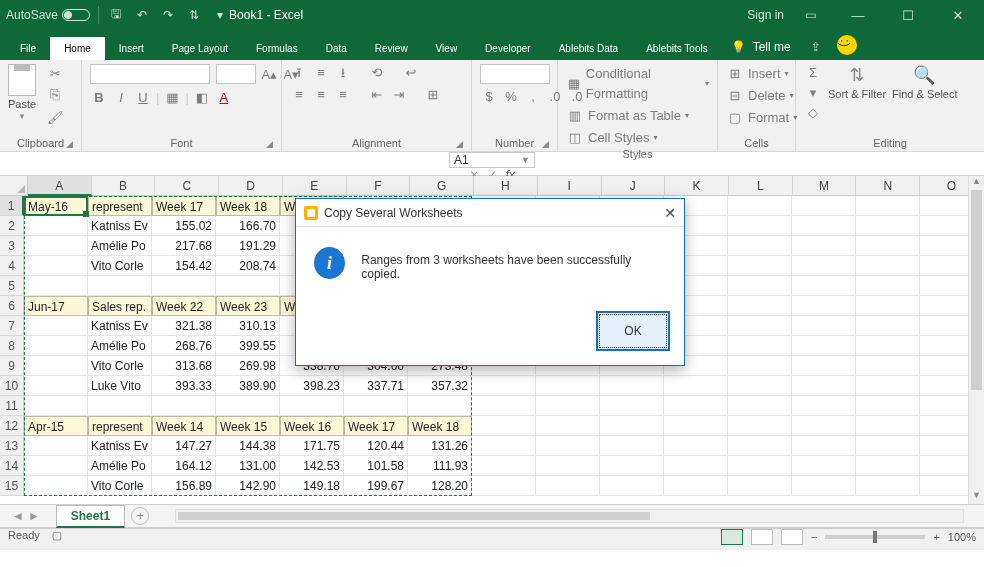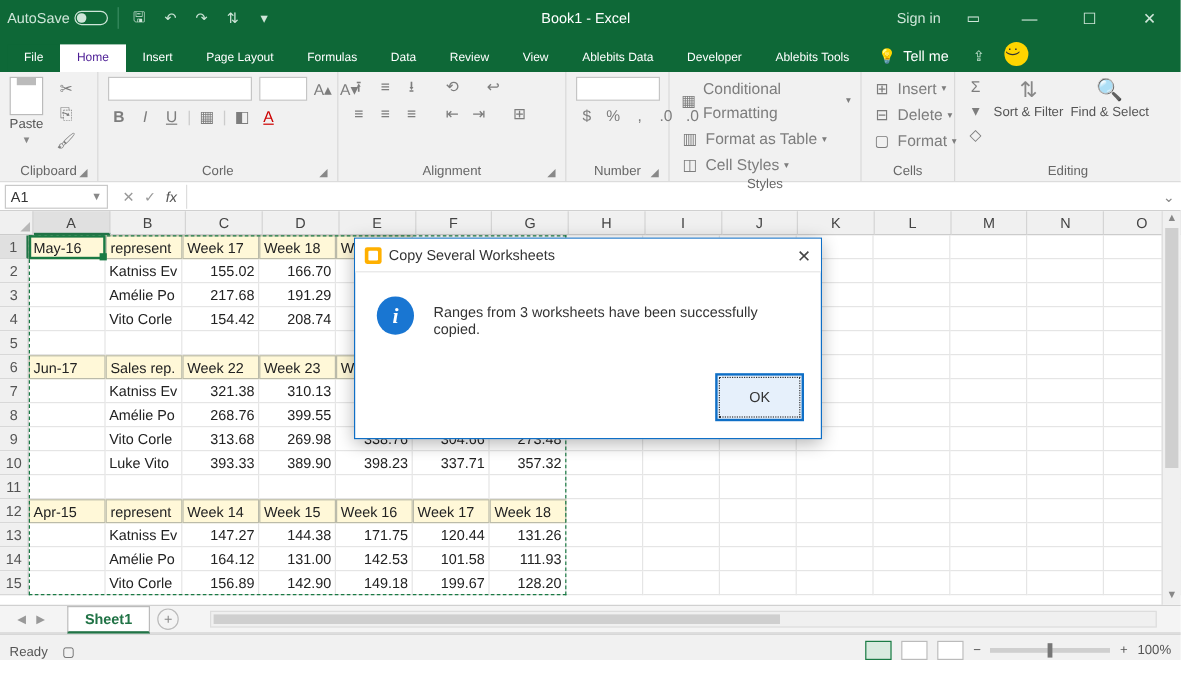--- a/index.html
+++ b/index.html
@@ -1,32 +1,32 @@
 <!DOCTYPE html>
 <html><head>
 <meta charset="utf-8">
 <style>
 * { box-sizing: border-box; margin: 0; padding: 0; font-family: "Segoe UI", Arial, sans-serif; }
 body { width: 984px; height: 567px; background: #fff; overflow: hidden; position: relative; font-size: 12px; }
 
 .titlebar { height: 30px; background: #0e6837; color: #cfe6d9; display: flex; align-items: center; padding: 0 6px; font-size: 12px; }
 .titlebar .left { display: flex; align-items: center; gap: 8px; }
-.titlebar .center { flex: 1; text-align: center; color: #fff; }
+.titlebar .center { flex: 1; text-align: left; color: #fff; }
 .titlebar .right { display: flex; align-items: center; gap: 10px; }
 .tb-icon { width: 18px; display: inline-flex; justify-content: center; color: #cfe6d9; }
 .autosave { display: flex; align-items: center; gap: 4px; }
 .toggle { width: 28px; height: 12px; border: 1px solid #cfe6d9; border-radius: 6px; position: relative; }
 .toggle::after { content:""; width:8px; height:8px; background:#cfe6d9; border-radius:50%; position:absolute; left:1px; top:1px; }
 .sep { width:1px; height:18px; background:#3a8c62; }
 .winbtn { width:40px; text-align:center; color:#cfe6d9; font-size:13px; }
 
 .tabs { height: 30px; background: #0e6837; display: flex; align-items: flex-end; padding-left: 6px; gap: 0; }
 .tab { padding: 6px 14px 6px 14px; color: #fff; font-size: 10px; cursor: pointer; }
 .tab.file { background:#0e6837; color:#fff; }
-.tab.active { background:#fff; color:#4c1d95; }
+.tab.active { background:#fff; color:#000000; }
 .tell-me { display:flex; align-items:center; gap:6px; color:#fff; padding:6px 10px; }
 .share-icn { color:#bfe0cd; padding:6px 10px; }
 .smiley { width:20px; height:20px; border-radius:50%; background:#ffd500; margin:5px 14px 5px 6px; position:relative; }
 .smiley::before { content:":)"; position:absolute; left:4px; top:1px; font-size:12px; transform:rotate(90deg); color:#333; }
 
 .ribbon { height: 92px; background:#f1f1f1; border-bottom:1px solid #d6d6d6; display:flex; }
 .group { border-right:1px solid #d9d9d9; display:flex; flex-direction:column; justify-content:space-between; padding:4px 8px 0 8px; }
 .group-body { flex:1; display:flex; align-items:flex-start; gap:6px; }
 .group-label { text-align:center; font-size:11px; color:#666; padding-bottom:2px; position:relative; }
 .group-label .dlaunch { position:absolute; right:0; bottom:2px; color:#888; font-size:9px; }
@@ -34,21 +34,21 @@
 .big-btn { display:flex; flex-direction:column; align-items:center; gap:2px; color:#555; font-size:11px; }
 .clip-icon { width:28px; height:32px; border:1px solid #bbb; position:relative; background:#fff; }
 .clip-icon::before{content:"";position:absolute;left:5px;right:5px;top:0;height:6px;background:#bbb;}
 .small-icns { display:flex; flex-direction:column; gap:4px; margin-left:4px; color:#888; }
 .font-box { width:120px; height:20px; border:1px solid #c5c5c5; background:#fff; }
 .size-box { width:40px; height:20px; border:1px solid #c5c5c5; background:#fff; margin-left:2px; }
 .row { display:flex; align-items:center; gap:4px; }
 .col { display:flex; flex-direction:column; gap:4px; }
 .ico { width:18px; height:18px; display:flex; align-items:center; justify-content:center; color:#7d7d7d; font-size:13px; }
 
-.formula-bar { height:24px; border-bottom:1px solid #d0d0d0; display:flex; align-items:center; background:#fff; }
+.formula-bar { height:24px; border-bottom:1px solid #d0d0d0; display:flex; align-items:center; background:#fff;flex-direction:column; }
 .namebox { width:86px; height:20px; border:1px solid #c9c9c9; margin:0 4px; padding:0 4px; display:flex; align-items:center; font-size:12px; color:#333; }
 .namebox .dd { margin-left:auto; color:#888; font-size:9px; }
 .fbar-icons { display:flex; gap:8px; padding:0 8px; color:#999; }
 .fx { font-style:italic; color:#555; }
 .fbar-input { flex:1; height:20px; border:none; border-left:1px solid #ddd; padding:0 6px; }
 .fbar-expand { width:20px; text-align:center; color:#888; }
 
 .grid-wrap { position:relative; height:328px; }
 .colhdrs { display:flex; height:20px; background:#f0f0f0; }
 .rowhdr-spacer { width:28px; border-right:1px solid #ccc; border-bottom:1px solid #ccc; background:#f0f0f0; position:relative; }
@@ -71,21 +71,21 @@
 .vscroll .thumb { position:absolute; left:2px; right:2px; top:14px; height:200px; background:#cfcfcf; }
 .vscroll .arrow { position:absolute; left:0; right:0; height:14px; text-align:center; color:#888; font-size:9px; }
 
 .sheet-tabs { height:24px; border-top:1px solid #d0d0d0; border-bottom:1px solid #d0d0d0; display:flex; align-items:center; background:#f4f4f4; font-size:12px; padding-left:12px; gap:6px; }
 .nav-arrows { color:#999; display:flex; gap:4px; margin-right:10px; }
 .stab { padding:3px 14px; background:#fff; border:1px solid #bbb; border-bottom:2px solid #217346; color:#217346; font-weight:bold; }
 .add-sheet { width:18px; height:18px; border:1px solid #bbb; border-radius:50%; display:flex; align-items:center; justify-content:center; color:#888; }
 .hscroll { flex:1; height:14px; margin:0 20px; background:#f0f0f0; border:1px solid #ddd; position:relative; }
 .hscroll .thumb { position:absolute; left:2px; top:2px; bottom:2px; width:60%; background:#cfcfcf; }
 
-.statusbar { height:22px; background:#f1f1f1; border-top:1px solid #d0d0d0; display:flex; align-items:flex-end; padding:0 8px; font-size:11px; color:#555; }
+.statusbar { height:22px; background:#f1f1f1; border-top:1px solid #d0d0d0; display:flex; align-items:flex-start; padding:0 8px; font-size:11px; color:#555; }
 .statusbar .right { margin-left:auto; display:flex; align-items:center; gap:8px; }
 .viewbtn { width:22px; height:16px; border:1px solid #bbb; background:#fff; }
 .viewbtn.active { background:#d8eadf; border-color:#1a7a44; }
 .zoom-track { width:100px; height:4px; background:#cfcfcf; position:relative; }
 .zoom-track .knob { position:absolute; left:48px; top:-4px; width:4px; height:12px; background:#777; }
 
 .dialog { position:absolute; left:295px; top:198px; width:390px; background:#fff; border:1px solid #0f6fc6; box-shadow:0 4px 14px rgba(0,0,0,.3); }
 .dlg-title { height:28px; background:#fff; border-bottom:1px solid #e5e5e5; display:flex; align-items:center; padding:0 8px; gap:6px; font-size:12px; color:#333; }
 .dlg-title .x { margin-left:auto; font-size:14px; color:#444; }
 .dlg-body { padding:20px 18px; display:flex; gap:16px; align-items:flex-start; }
@@ -125,22 +125,22 @@
 
 <div class="tabs">
   <div class="tab file">File</div>
   <div class="tab active">Home</div>
   <div class="tab">Insert</div>
   <div class="tab">Page Layout</div>
   <div class="tab">Formulas</div>
   <div class="tab">Data</div>
   <div class="tab">Review</div>
   <div class="tab">View</div>
+  <div class="tab">Developer</div>
   <div class="tab">Ablebits Data</div>
-  <div class="tab">Developer</div>
   <div class="tab">Ablebits Tools</div>
   <div class="tell-me">
     <span>💡</span>
     <span>Tell me</span>
   </div>
   <span class="share-icn">⇪</span>
   <span class="smiley"></span>
 </div>
 
 <div class="ribbon">
@@ -174,21 +174,21 @@
         <span class="ico" style="text-decoration:underline">U</span>
         <span style="color:#ccc">|</span>
         <span class="ico">▦</span>
         <span style="color:#ccc">|</span>
         <span class="ico">◧</span>
         <span class="ico">
             <span style="color:#c00;text-decoration:underline">A</span>
           </span>
       </div>
     </div>
-    <div class="group-label"><span>Corle</span><span class="dlaunch">◢</span></div>
+    <div class="group-label"><span>Font</span><span class="dlaunch">◢</span></div>
   </div>
 
   <div class="group" style="width:190px">
     <div class="group-body col">
       <div class="row gbtn">
         <span class="ico">⭱</span>
         <span class="ico">≡</span>
         <span class="ico">⭳</span>
         <span style="width:8px"></span>
         <span class="ico">⟲</span>

